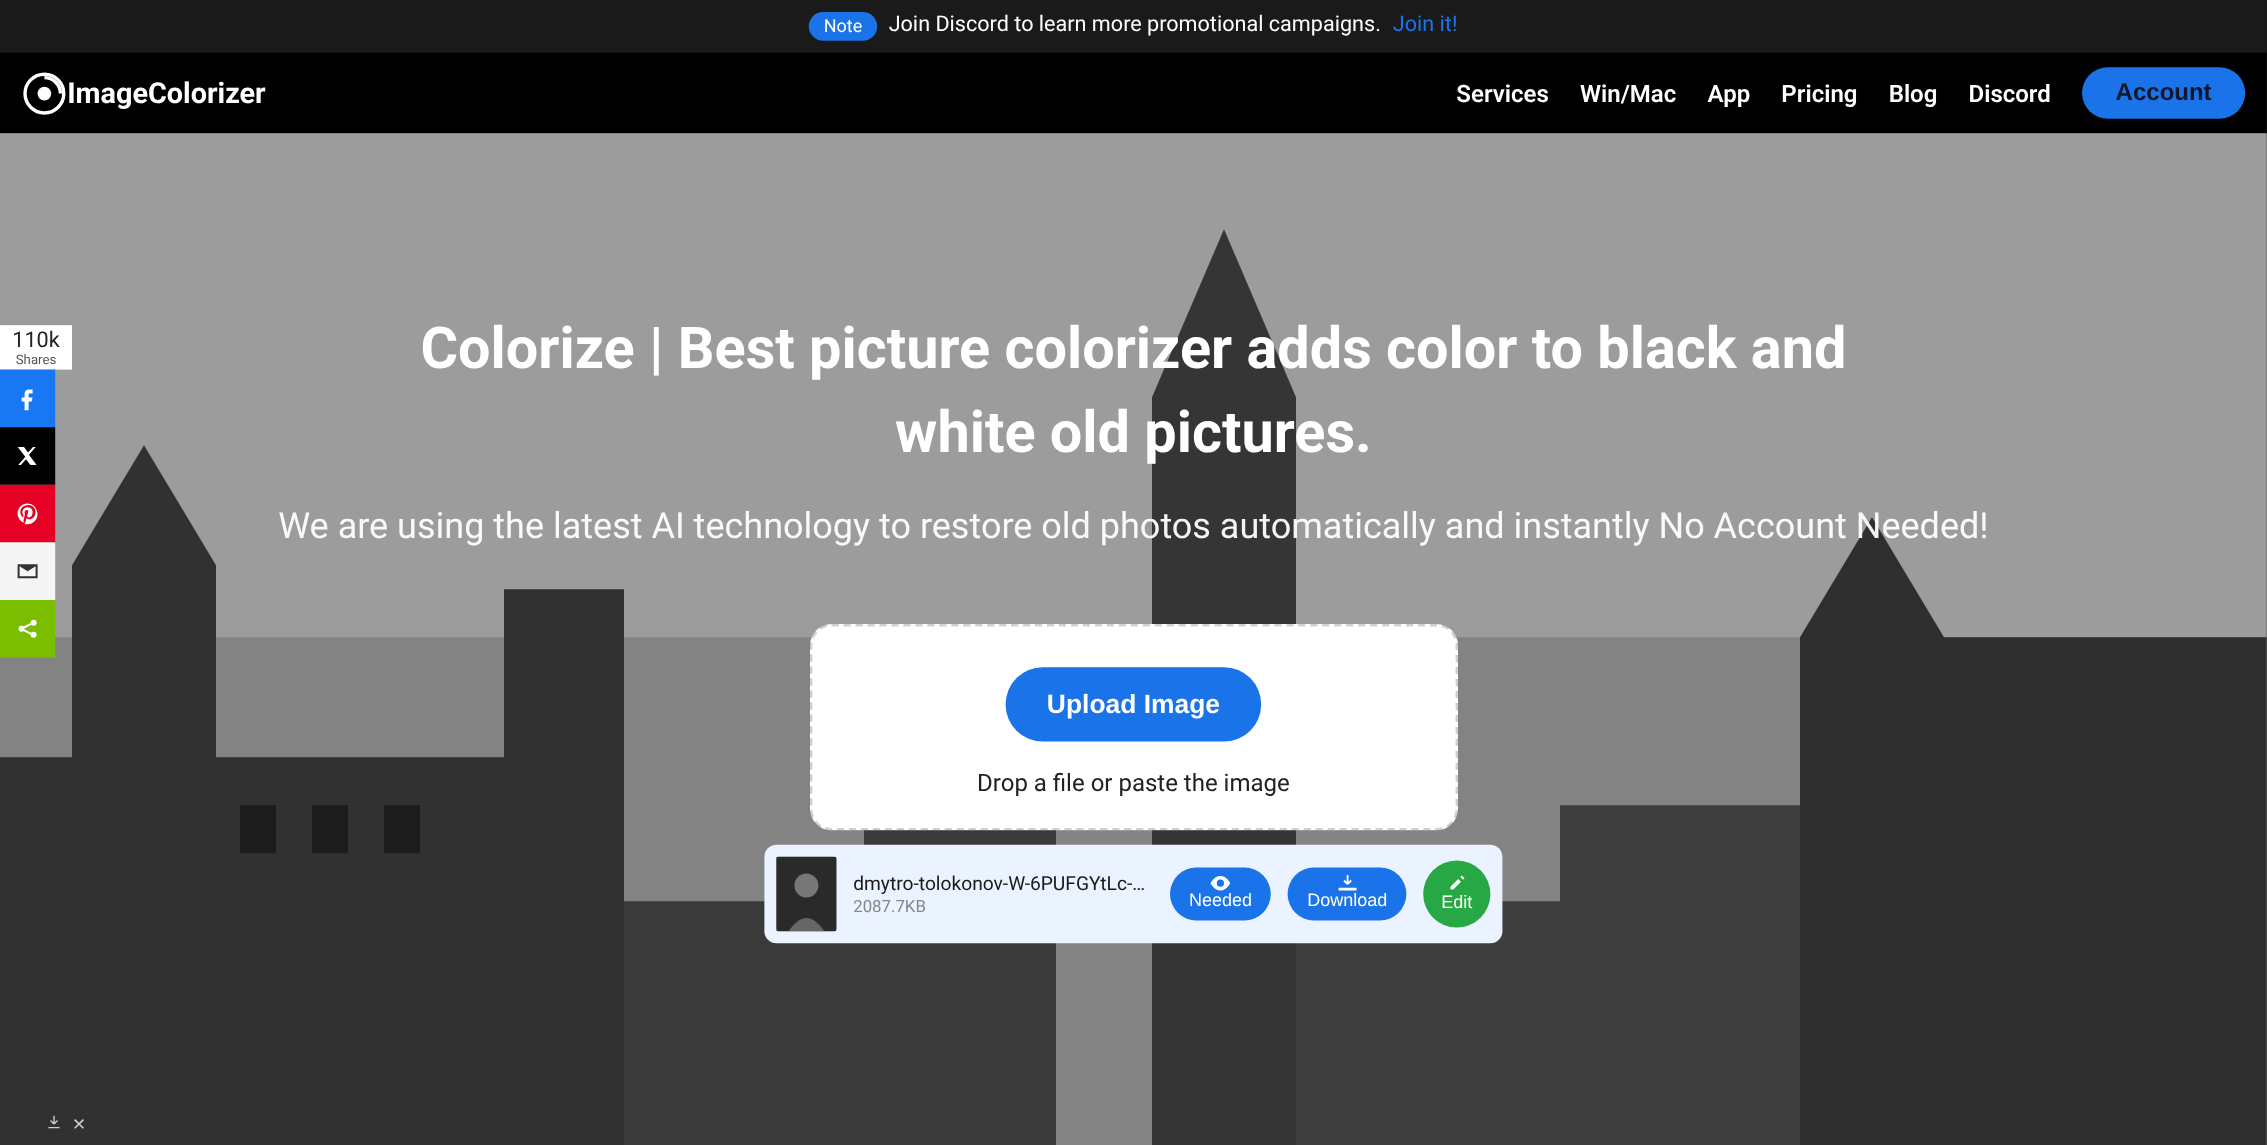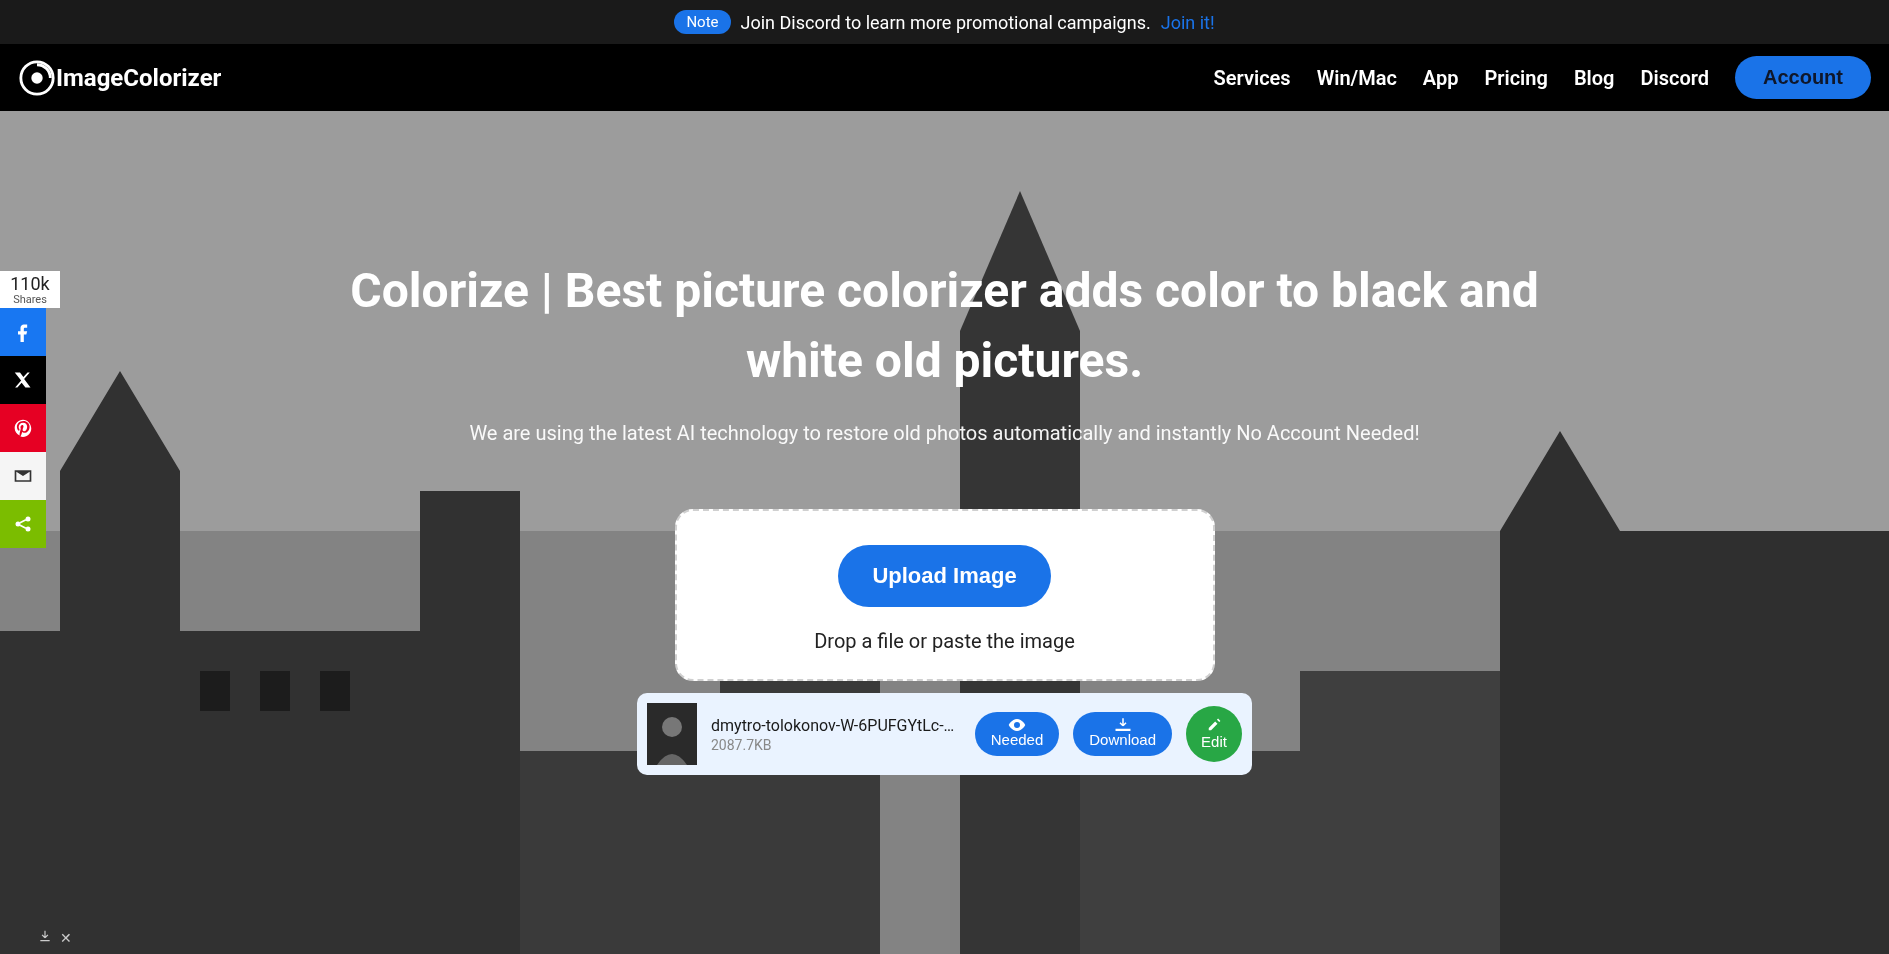--- a/index.html
+++ b/index.html
@@ -1,35 +1,35 @@
 <!DOCTYPE html>
 <html><head>
 <meta charset="utf-8">
 <style>
 * { margin: 0; padding: 0; box-sizing: border-box; }
 body { font-family: -apple-system, BlinkMacSystemFont, "Segoe UI", Roboto, Helvetica, Arial, sans-serif; background: #000; overflow-x: hidden; }
 
-.banner { background: #1a1a1a; color: #fff; text-align: center; padding: 10px 0; font-size: 18px; display: flex; align-items: center; justify-content: center; gap: 10px; }
+.banner { background: #1a1a1a; color: #fff; text-align: center; padding: 10px 0; font-size: 18px; display: flex; align-items: flex-start; justify-content: center; gap: 10px; }
 .banner-note { background: #1a73e8; color: #fff; padding: 3px 12px; border-radius: 14px; font-size: 15px; }
 .banner-link { color: #1a73e8; text-decoration: none; }
 
 .navbar { background: #000; display: flex; align-items: center; justify-content: space-between; padding: 12px 18px; }
 .logo-wrap { display: flex; align-items: center; }
 .logo-icon { width: 38px; height: 38px; }
 .logo-text { color: #fff; font-size: 24px; font-weight: 700; }
 .nav-links { display: flex; align-items: center; gap: 26px; }
 .nav-link { color: #fff; font-size: 20px; font-weight: 600; text-decoration: none; cursor: pointer; }
 .account-btn { background: #1a73e8; color: #0f172a; font-size: 20px; font-weight: 700; padding: 10px 28px; border-radius: 26px; border: none; cursor: pointer; }
 
 .hero { position: relative; width: 100%; height: 846px; background: linear-gradient(rgba(30,30,30,0.3), rgba(30,30,30,0.3)); overflow: hidden; }
 .hero-bg { position: absolute; inset: 0; background: #6b6b6b; z-index: 0; }
 .hero-bg svg { width: 100%; height: 100%; }
 .hero-content { position: relative; z-index: 2; text-align: center; padding-top: 145px; }
 .hero-title { color: #fff; font-size: 48px; font-weight: 700; line-height: 1.45; max-width: 1200px; margin: 0 auto; }
-.hero-sub { color: #fff; font-size: 20px; margin-top: 26px; opacity: 0.95; }
+.hero-sub { color: #fff; font-size: 30px; margin-top: 26px; opacity: 0.95; }
 
 .upload-card { background: #fff; border-radius: 18px; width: 540px; margin: 64px auto 0; padding: 34px 20px 26px; border: 2px dashed #d0d0d0; position: relative; }
 .upload-btn { background: #1a73e8; color: #fff; font-size: 22px; font-weight: 600; border: none; padding: 18px 34px; border-radius: 34px; cursor: pointer; }
 .upload-hint { color: #222; font-size: 20px; margin-top: 22px; }
 
 .file-row { width: 615px; margin: 12px auto 0; background: #eaf3ff; border-radius: 10px; display: flex; align-items: center; padding: 10px 10px; gap: 14px; position: relative; z-index: 2; }
 .file-thumb { width: 50px; height: 62px; background: #333; border-radius: 2px; display: flex; align-items: center; justify-content: center; }
 .file-info { flex: 1; text-align: left; min-width: 0; }
 .file-name { color: #1a1a1a; font-size: 16px; white-space: nowrap; overflow: hidden; text-overflow: ellipsis; }
 .file-size { color: #888; font-size: 14px; margin-top: 2px; }

